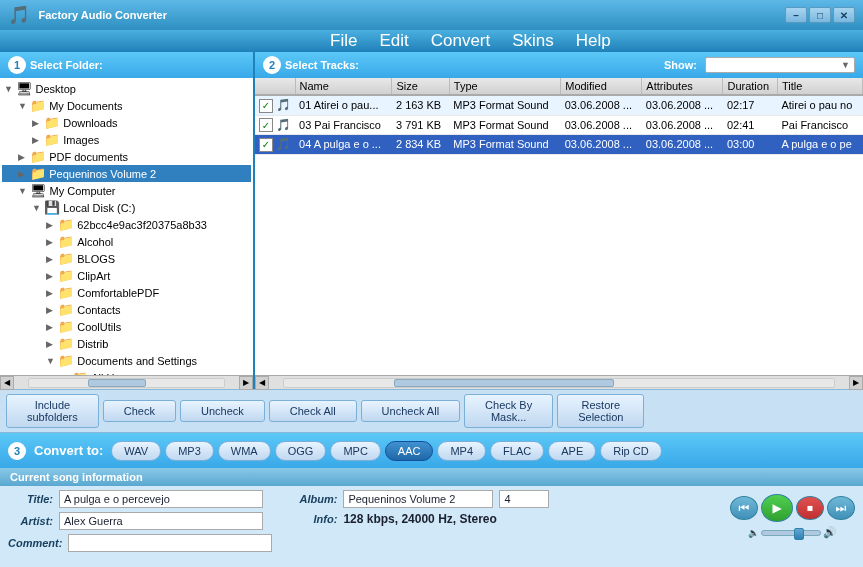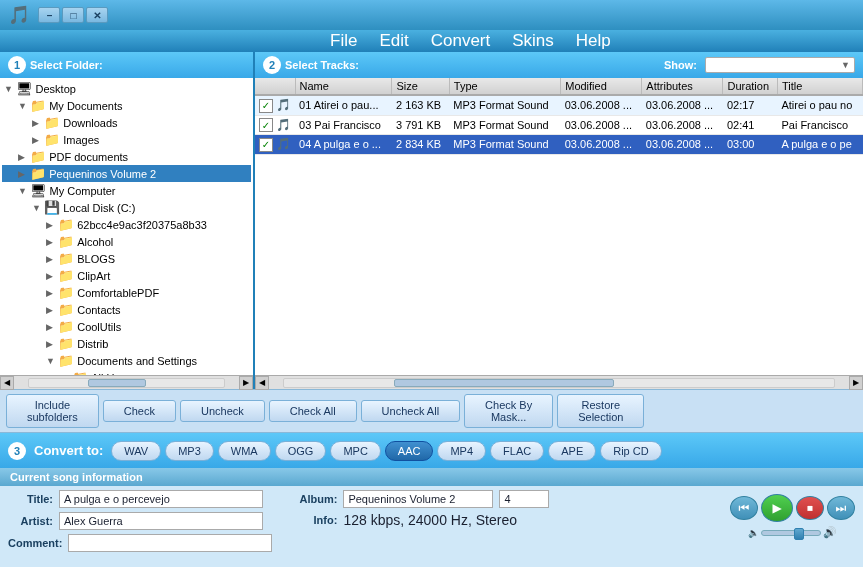--- a/index.html
+++ b/index.html
@@ -257,20 +257,21 @@
       display: flex;
       align-items: center;
       gap: 6px;
     }
     .field-label {
       color: #1a4060;
       font-weight: bold;
       font-size: 11px;
       min-width: 45px;
       text-align: right;
+      font-style: italic;
     }
     .field-input {
       background: white;
       border: 1px solid #aaa;
       padding: 2px 4px;
       font-size: 11px;
       color: #1a2030;
     }
     .field-input-wide { width: 204px; }
     .field-input-medium { width: 150px; }
@@ -315,20 +316,21 @@
       position: relative;
       display: flex;
       flex-direction: column;
     }
   </style>
 </head>
 <body>
 
 <div class="titlebar">
   <span class="titlebar-icon">🎵</span>
+  <span class="titlebar-title">Factory Audio Converter</span>
   <div class="titlebar-controls">
     <div class="titlebar-btn">–</div>
     <div class="titlebar-btn">□</div>
     <div class="titlebar-btn">✕</div>
   </div>
 </div>
 
 <div class="menubar">
   <span class="menubar-item">File</span>
   <span class="menubar-item">Edit</span>
@@ -590,21 +592,21 @@
     </div>
 
     <div style="display:flex; flex-direction:column; gap:4px;">
       <div class="field-row">
         <span class="field-label">Album:</span>
         <input class="field-input field-input-medium" value="Pequeninos Volume 2" style="">
         <input class="field-input field-input-small" value="4" style="">
       </div>
       <div class="field-row">
         <span class="field-label">Info:</span>
-        <span style="font-size:14px;color:#1a2030;">128 kbps, 24000 Hz, Stereo</span>
+        <span style="font-size:12px;color:#1a2030;font-weight:bold;">128 kbps, 24000 Hz, Stereo</span>
       </div>
     </div>
 
     <div style="margin-left:auto; display:flex; flex-direction:column; align-items:center; justify-content:center; gap:4px; padding-top:4px;">
       <div style="display:flex; gap:3px; align-items:center;">
         <div class="player-btn player-btn-rewind">⏮</div>
         <div class="player-btn player-btn-play">▶</div>
         <div class="player-btn player-btn-stop">⏹</div>
         <div class="player-btn player-btn-ff">⏭</div>
       </div>

